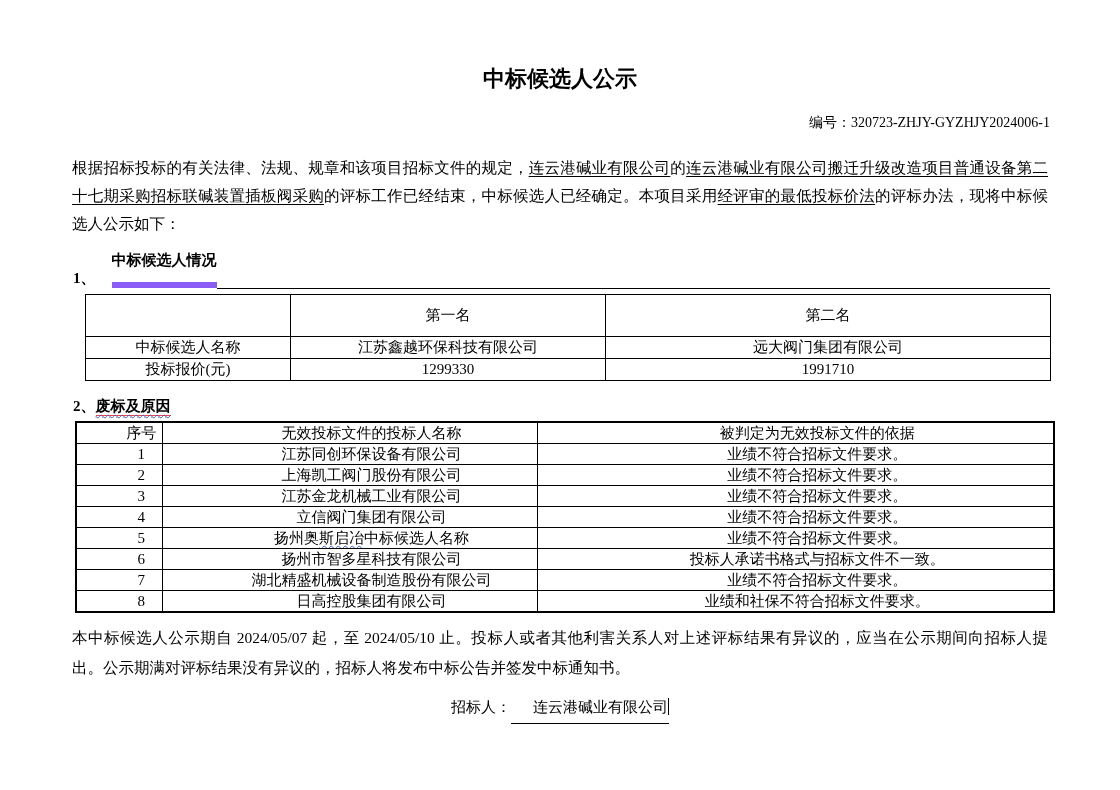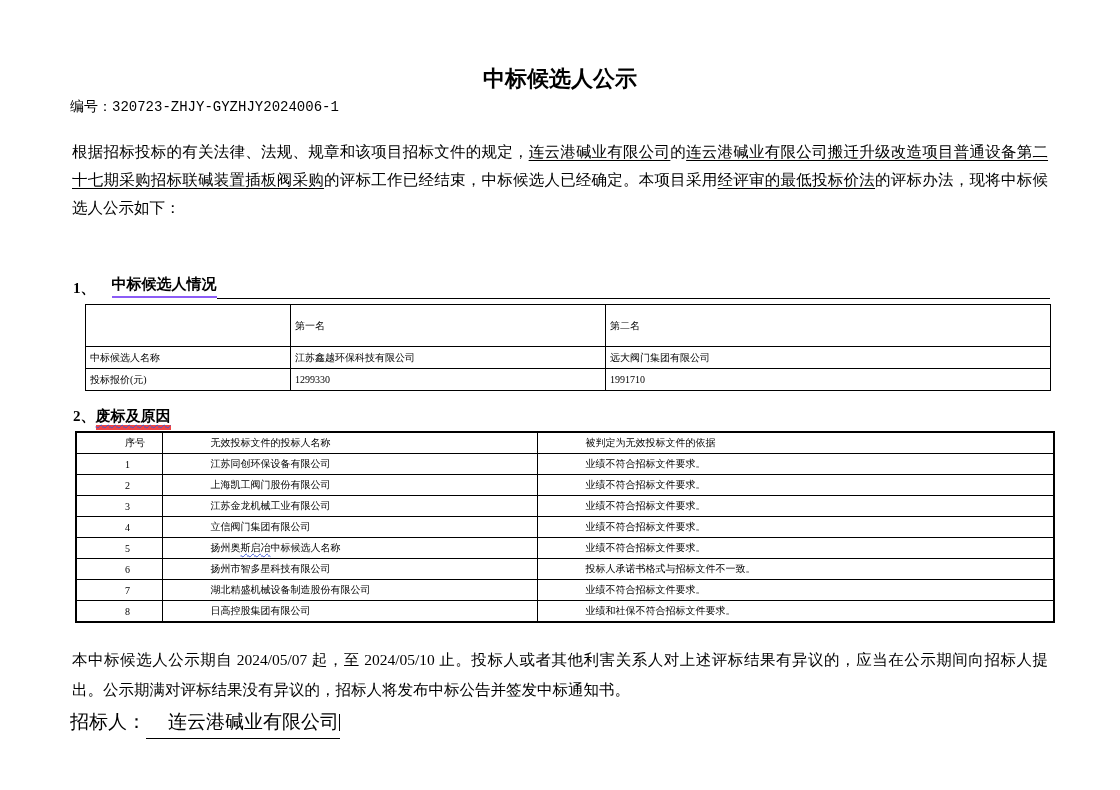--- a/index.html
+++ b/index.html
@@ -7,59 +7,59 @@
     width:1120px;height:790px;background:#ffffff;overflow:hidden;
     font-family:"Liberation Serif","DejaVu Serif",serif;color:#000;
   }
   .page{width:1120px;height:790px;position:relative;}
   .content{padding:0 70px;}
 
   .doc-title{
     margin:64px 0 0 0;text-align:center;
     font-size:22px;font-weight:bold;line-height:30px;
   }
-  .doc-no{margin-top:4px;text-align:left;font-size:14px;line-height:18px;font-family:Liberation Mono, monospace;}
+  .doc-no{margin-top:20px;text-align:right;font-size:14px;line-height:18px;}
 
   .intro{
     margin:22px 2px 8px 2px;font-size:15.5px;line-height:28px;
     text-align:justify;text-justify:inter-character;
   }
   .u{text-decoration:underline;text-underline-offset:3px;text-decoration-thickness:1px;}
 
   .sec-heading{font-size:15px;font-weight:bold;line-height:20px;}
   .sec1{display:flex;align-items:flex-end;margin:12px 0 0 3px;}
   .sec1 .sec-num{margin-right:16px;}
-  .sec1 .sec-title{border-bottom:2px solid #8b5cf6;padding-bottom:2px;margin-top:40px;}
+  .sec1 .sec-title{border-bottom:6px solid #8b5cf6;padding-bottom:12px;}
   .sec1 .fill-line{flex:1;height:0;border-bottom:1px solid #000;margin-bottom:-1px;}
 
   table{border-collapse:collapse;table-layout:fixed;}
   td{
-    border:1px solid #000;vertical-align:middle;
-    font-size:10px;padding:0 4px;overflow:hidden;white-space:nowrap;
+    border:1px solid #000;text-align:center;vertical-align:middle;
+    font-size:15px;padding:0 4px;overflow:hidden;white-space:nowrap;
   }
   .t1{margin:6px 0 0 15px;width:965px;}
   .t1 .t1-hdr td{height:41px;}
   .t1 td{height:21px;}
 
   .sec2{margin:15px 0 0 3px;}
-  .u2{border-bottom:5px solid #ef4444;padding-bottom:1px;}
+  .u2{border-bottom:1px solid #ef4444;padding-bottom:1px;}
   .wavy{text-decoration:underline wavy #3c58d6 1px;text-underline-offset:3px;}
   .wavy-blue{text-decoration:underline wavy #3c58d6 1px;text-underline-offset:2px;}
 
   .t2{margin:5px 0 0 5px;width:978px;border:2px solid #000;}
   .t2 td{height:20px;padding-left:48px;}
 
   .sec3{margin:15px 0 0 3px;}
 
   .closing{
-    margin:22px 2px 0 2px;font-size:15.5px;line-height:30px;
+    margin:10px 2px 0 2px;font-size:15.5px;line-height:30px;
     text-align:justify;text-justify:inter-character;
   }
 
-  .signature{margin-top:1px;text-align:left;font-size:19px;line-height:32px;}
+  .signature{margin-top:8px;text-align:center;font-size:15px;line-height:32px;}
   .sig-underline{display:inline-block;border-bottom:1px solid #000;}
   .sig-space{display:inline-block;width:22px;}
   .cursor-bar{display:inline-block;width:1px;height:17px;background:#000;vertical-align:-3px;}
   .sig-date-line{padding-right:26px;}
 </style>
 </head>
 <body>
 
 <div class="page">
   <div class="content">

